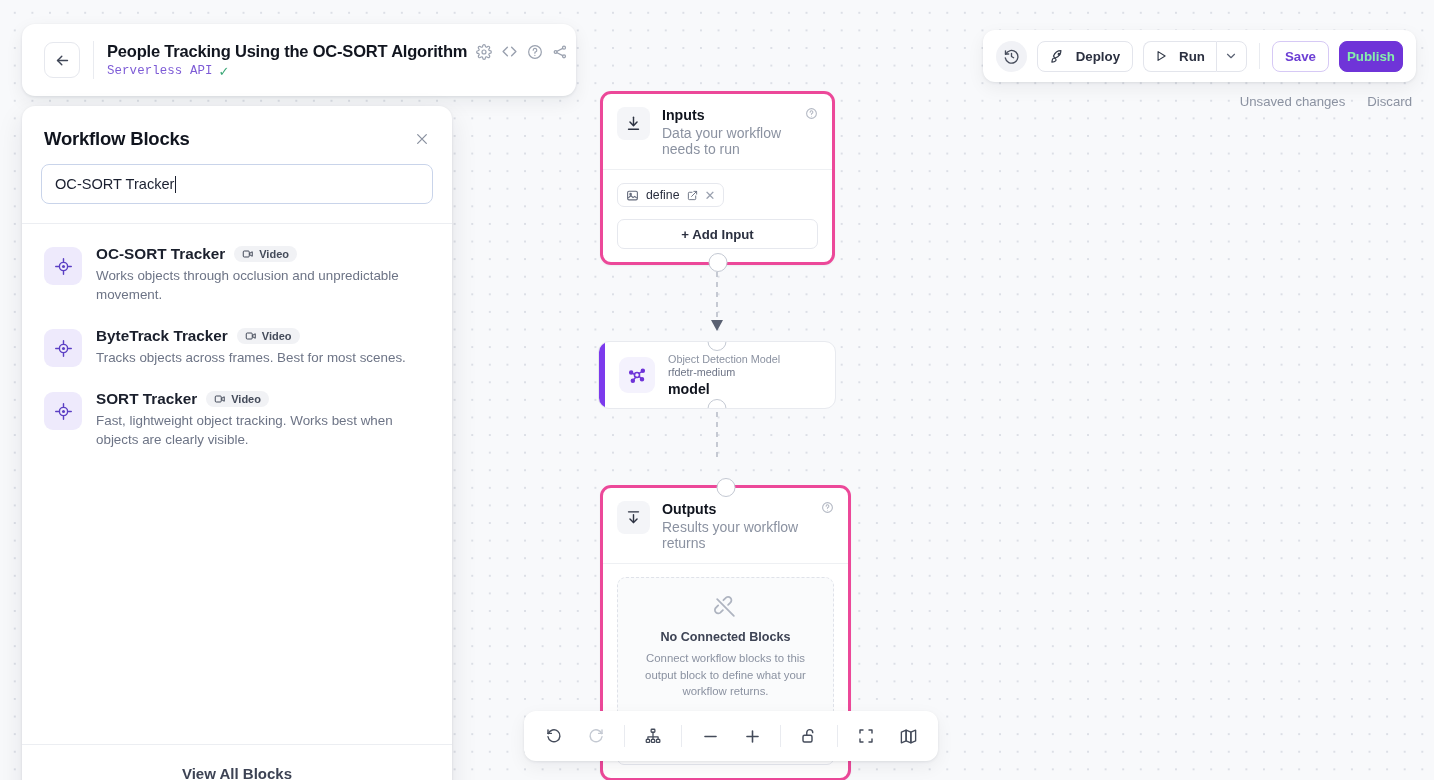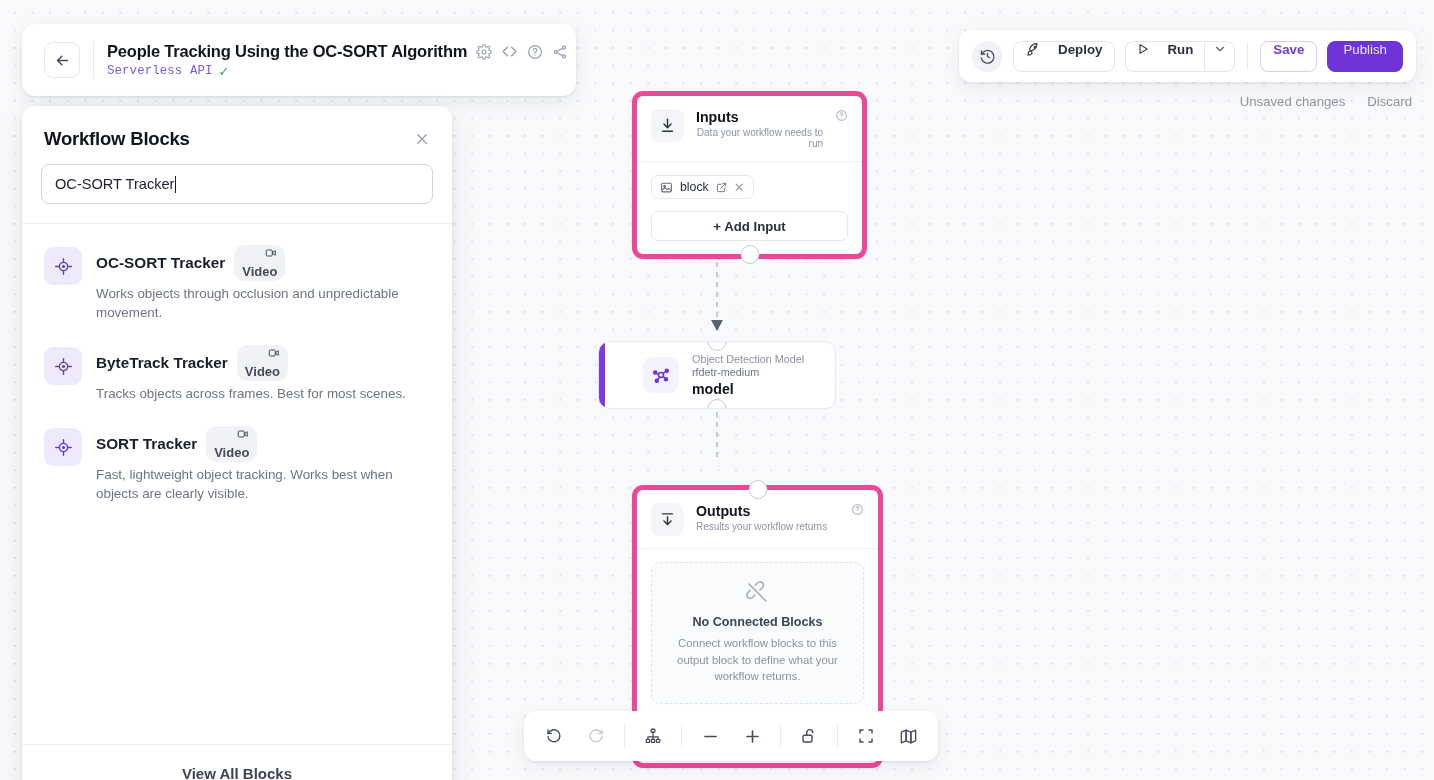--- a/index.html
+++ b/index.html
@@ -54,35 +54,35 @@
     height: 52px; background: #fff; border-radius: 12px;
     box-shadow: 0 1px 3px rgba(16,24,40,.08), 0 6px 18px rgba(16,24,40,.06);
     display: flex; align-items: center; gap: 10px; padding: 0 13px;
   }
   .hist-btn {
     width: 31px; height: 31px; border-radius: 50%; background: #f1f2f6;
     display: flex; align-items: center; justify-content: center; color: #474d5c;
   }
   .btn {
     height: 31px; border: 1px solid #e3e5ec; border-radius: 8px; background: #fff;
-    display: flex; align-items: flex-start; gap: 17px; padding: 0 12px;
+    display: flex; align-items: center; gap: 11px; padding: 0 12px;
     font-size: 13.3px; font-weight: 600; color: #2b3040; white-space: nowrap;
   }
   .btn .ic { color: #333a49; display: flex; }
   .split { display: flex; }
   .split .left { border-radius: 8px 0 0 8px; border-right: none; padding: 0 11px 0 10px; }
   .split .right {
     border-radius: 0 8px 8px 0; width: 31px; padding: 0;
     justify-content: center; color: #5a6172;
   }
   .tb-sep { width: 1px; height: 26px; background: #e9ebf0; margin: 0 2px; }
   .btn-save { border-color: #d6c9f5; color: #6d3fd4; }
   .btn-publish {
-    background: #6f34d8; border-color: #6f34d8; color: #e5e5e5; font-weight: 400;
-    padding: 0 15px;
+    background: #6f34d8; border-color: #6f34d8; color: #86efac; font-weight: 700;
+    padding: 0 7px;
   }
   .unsaved {
     position: absolute; right: 22px; top: 94px;
     display: flex; align-items: center; gap: 22px;
     font-size: 13.2px; color: #8b92a1;
   }
   .discard { color: #8b92a1; }
 
   
   .panel {
@@ -115,43 +115,43 @@
   }
   .blk-ico {
     width: 38px; height: 38px; border-radius: 9px; background: #eeeafc;
     display: flex; align-items: center; justify-content: center; flex: none;
     color: #5b3fc4; margin-top: 2px;
   }
   .blk-body { display: flex; flex-direction: column; gap: 3px; }
   .blk-title-row { display: flex; align-items: center; gap: 9px; }
   .blk-name { font-size: 15.3px; font-weight: 600; color: #1a1f2c; }
   .badge {
-    display: inline-flex; align-items: flex-end; gap: 5px;
+    display: inline-flex; align-items: flex-start; gap: 5px;
     background: #f1f2f5; border-radius: 10px; padding: 2px 8px;
-    font-size: 13px; font-weight: 600; color: #444b5a; flex-direction: column;
+    font-size: 11px; font-weight: 600; color: #444b5a;
   }
   .blk-desc { font-size: 13.4px; color: #6d7486; line-height: 1.42; max-width: 330px; }
   .panel-foot {
     border-top: 1px solid #eceef2; height: 58px;
     display: flex; align-items: center; justify-content: center;
     font-size: 15px; font-weight: 600; color: #3d4354;
   }
 
   
   .node {
-    position: absolute; background: #fff; border: 5px solid #ec4899;
-    border-radius: 11px; box-shadow: 0 1px 2px rgba(16,24,40,.05); margin-left: 32px;
+    position: absolute; background: #fff; border: 3px solid #ec4899;
+    border-radius: 11px; box-shadow: 0 1px 2px rgba(16,24,40,.05);
   }
   .node-head { display: flex; align-items: flex-start; padding: 13px 14px 12px 14px; gap: 12px; }
   .node-sq {
     width: 33px; height: 33px; border-radius: 8px; background: #f4f5f8;
     display: flex; align-items: center; justify-content: center; color: #2d3342; flex: none;
   }
   .node-ttl { font-size: 14.2px; font-weight: 700; color: #10141e; }
-  .node-sub { font-size: 10px; color: #8b92a1; margin-top: 2px; text-align: right; }
+  .node-sub { font-size: 14px; color: #8b92a1; margin-top: 2px; }
   .qm { margin-left: auto; color: #b4b9c4; display: flex; }
   .node-body { border-top: 1px solid #eef0f3; padding: 13px 14px; }
 
   .chip {
     display: inline-flex; align-items: center; gap: 7px;
     border: 1px solid #e6e8ee; border-radius: 7px; padding: 4px 8px;
     font-size: 12.3px; color: #2b3040; font-weight: 500;
   }
   .chip .cic { color: #646b7c; display: flex; }
   .chip .cx { color: #9aa1af; font-size: 13px; line-height: 1; }
@@ -237,36 +237,36 @@
     </div>
     <div class="node-body">
       <span class="chip">
         <span class="cic">
           <svg width="13" height="13" viewBox="0 0 24 24" fill="none" stroke="currentColor" stroke-width="2">
             <rect x="3" y="4" width="18" height="16" rx="2.5"></rect>
               <circle cx="8.5" cy="9.5" r="1.4"></circle>
               <path d="M4 17l5-5 4 4 3-2.5 4 3.5" stroke-linejoin="round"></path>
           </svg>
         </span>
-        <span>block</span>
+        <span>define</span>
         <span class="cic">
           <svg width="11" height="11" viewBox="0 0 24 24" fill="none" stroke="currentColor" stroke-width="2" stroke-linecap="round" stroke-linejoin="round">
             <path d="M19 13v6a2 2 0 0 1-2 2H5a2 2 0 0 1-2-2V7a2 2 0 0 1 2-2h6"></path>
               <path d="M15 3h6v6"></path>
               <path d="M10 14L21 3"></path>
           </svg>
         </span>
         <span class="cx">✕</span>
       </span>
       <div class="add-btn">+ Add Input</div>
     </div>
     <div class="handle" style="bottom:-10px"></div>
   </div>
 
-  <div class="model-node" style="left:598px; top:341px; width:238px;gap:24px;">
+  <div class="model-node" style="left:598px; top:341px; width:238px;">
     <div class="model-bar"></div>
     <div class="model-in">
       <div class="model-sq">
         <svg width="20" height="20" viewBox="0 0 24 24" fill="none" stroke="currentColor" stroke-width="1.8" stroke-linecap="round">
           <circle cx="12" cy="12" r="3.1"></circle>
             <circle cx="19" cy="7" r="1.8" fill="currentColor"></circle>
             <circle cx="5" cy="9" r="1.8" fill="currentColor"></circle>
             <circle cx="7" cy="19" r="1.8" fill="currentColor"></circle>
             <circle cx="18" cy="17" r="1.8" fill="currentColor"></circle>
           <path d="M14.3 10.2l3-2M9.1 11.2L6.6 10M10.6 14.6L8 17.4M14.5 13.6l2.2 2.2"></path>

